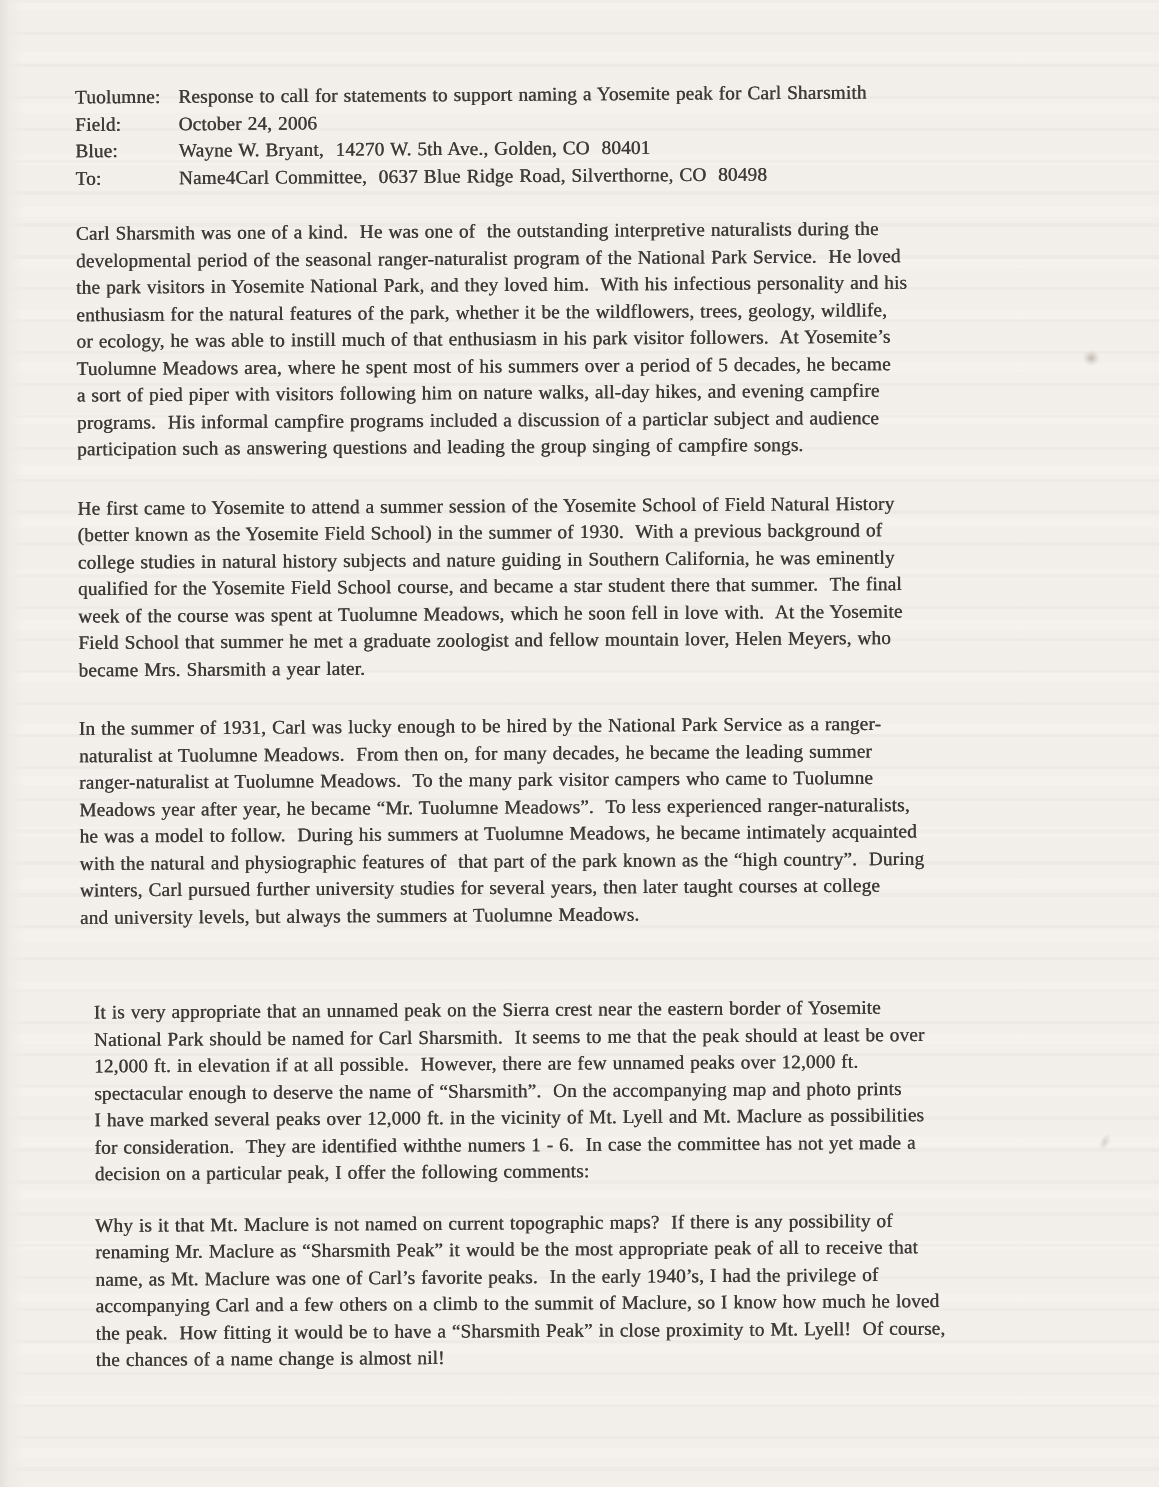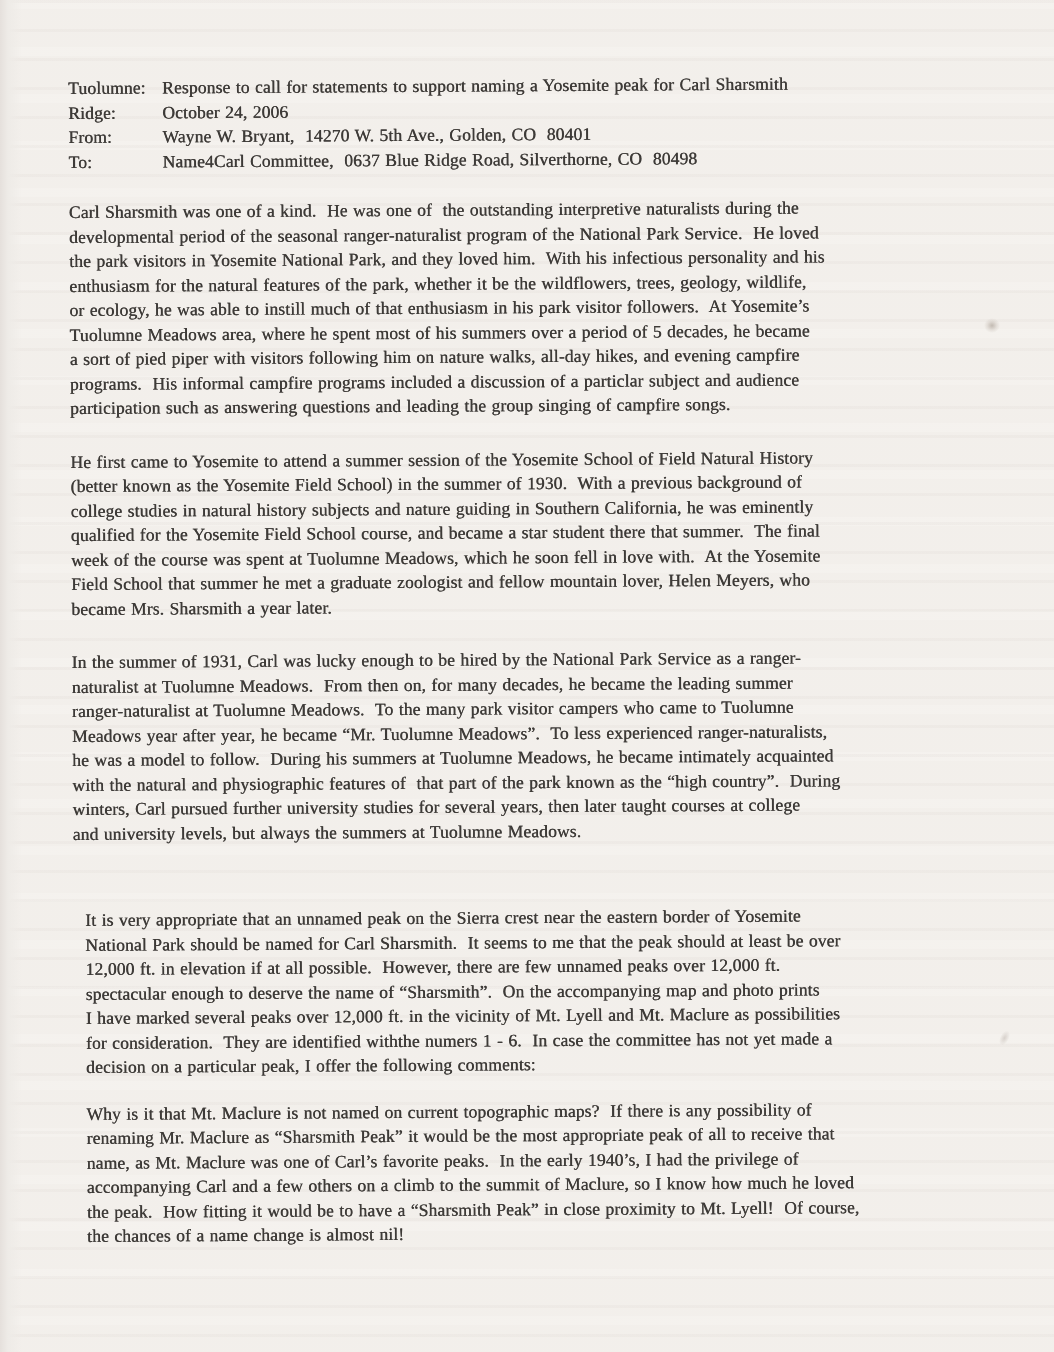--- a/index.html
+++ b/index.html
@@ -81,25 +81,25 @@
   <div class="streaks"></div>
   <div class="left-edge"></div>
 
   <div class="content">
     <div class="letter-header">
         <div class="hdr-row">
           <span class="hdr-label">Tuolumne:</span>
           <span class="hdr-value">Response to call for statements to support naming a Yosemite peak for Carl Sharsmith</span>
         </div>
         <div class="hdr-row">
-          <span class="hdr-label">Ridge:</span>
+          <span class="hdr-label">Field:</span>
           <span class="hdr-value">October 24, 2006</span>
         </div>
         <div class="hdr-row">
-          <span class="hdr-label">From:</span>
+          <span class="hdr-label">Blue:</span>
           <span class="hdr-value">Wayne W. Bryant,  14270 W. 5th Ave., Golden, CO  80401</span>
         </div>
         <div class="hdr-row">
           <span class="hdr-label">To:</span>
           <span class="hdr-value">Name4Carl Committee,  0637 Blue Ridge Road, Silverthorne, CO  80498</span>
         </div>
       </div>
     <div class="letter-body">
         <div class="para">
           <div class="line">Carl Sharsmith was one of a kind.  He was one of  the outstanding interpretive naturalists during the</div>

